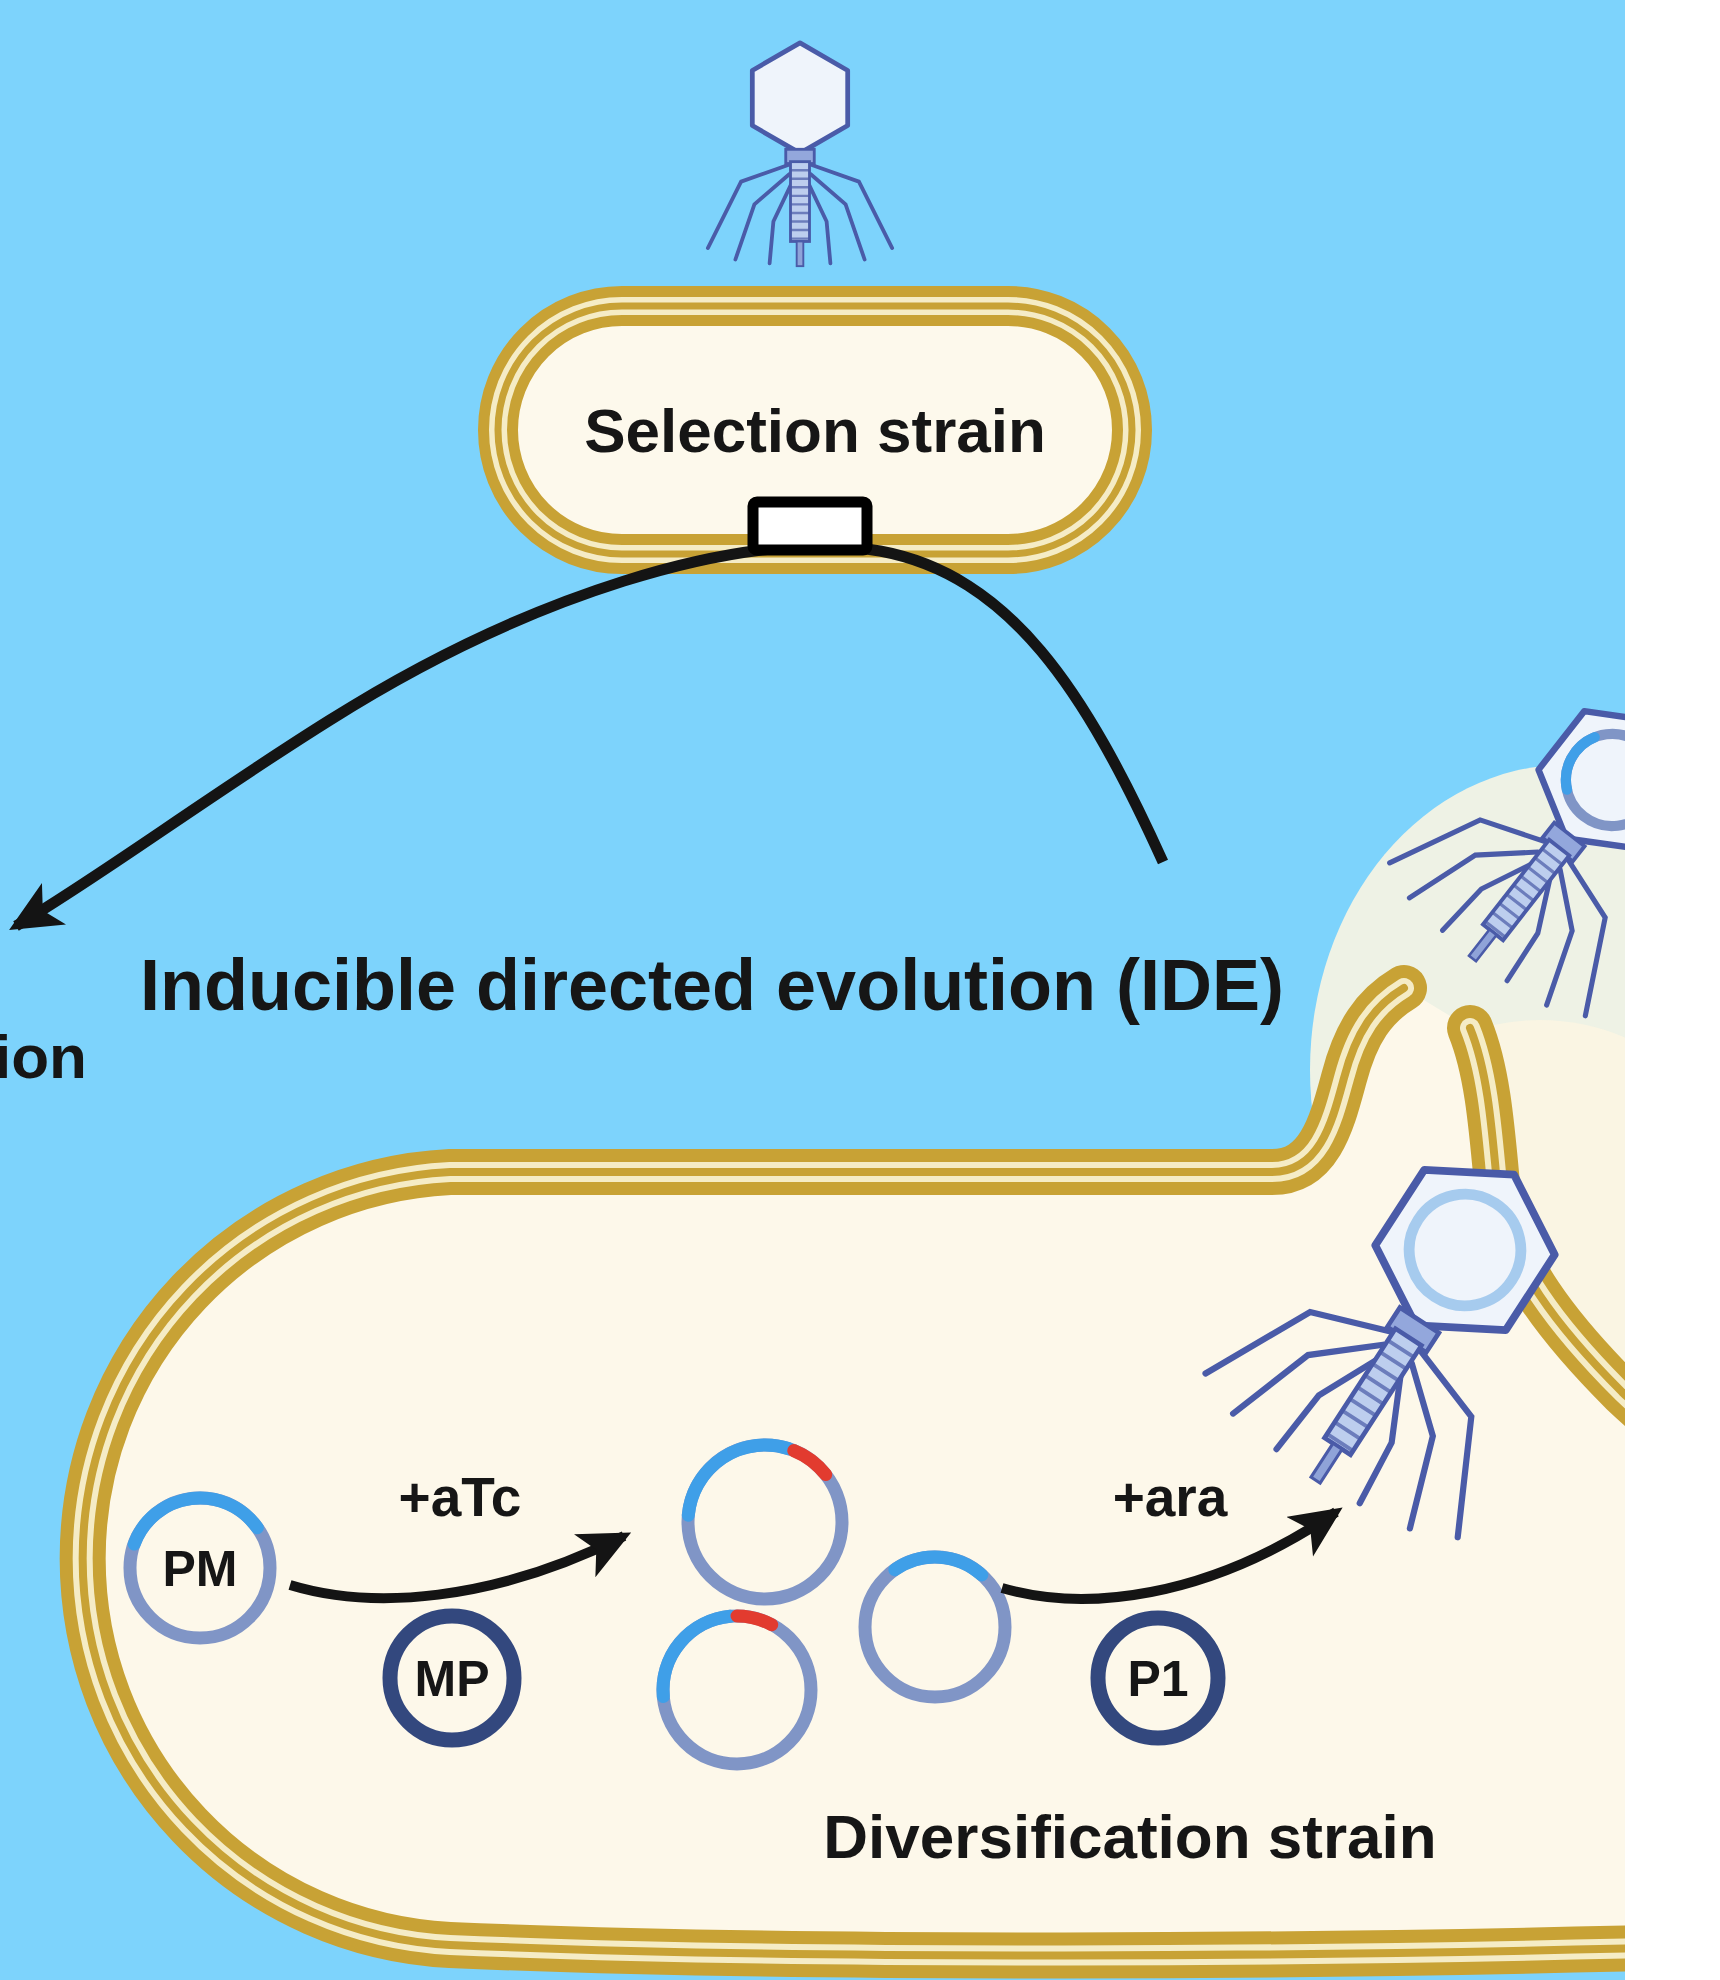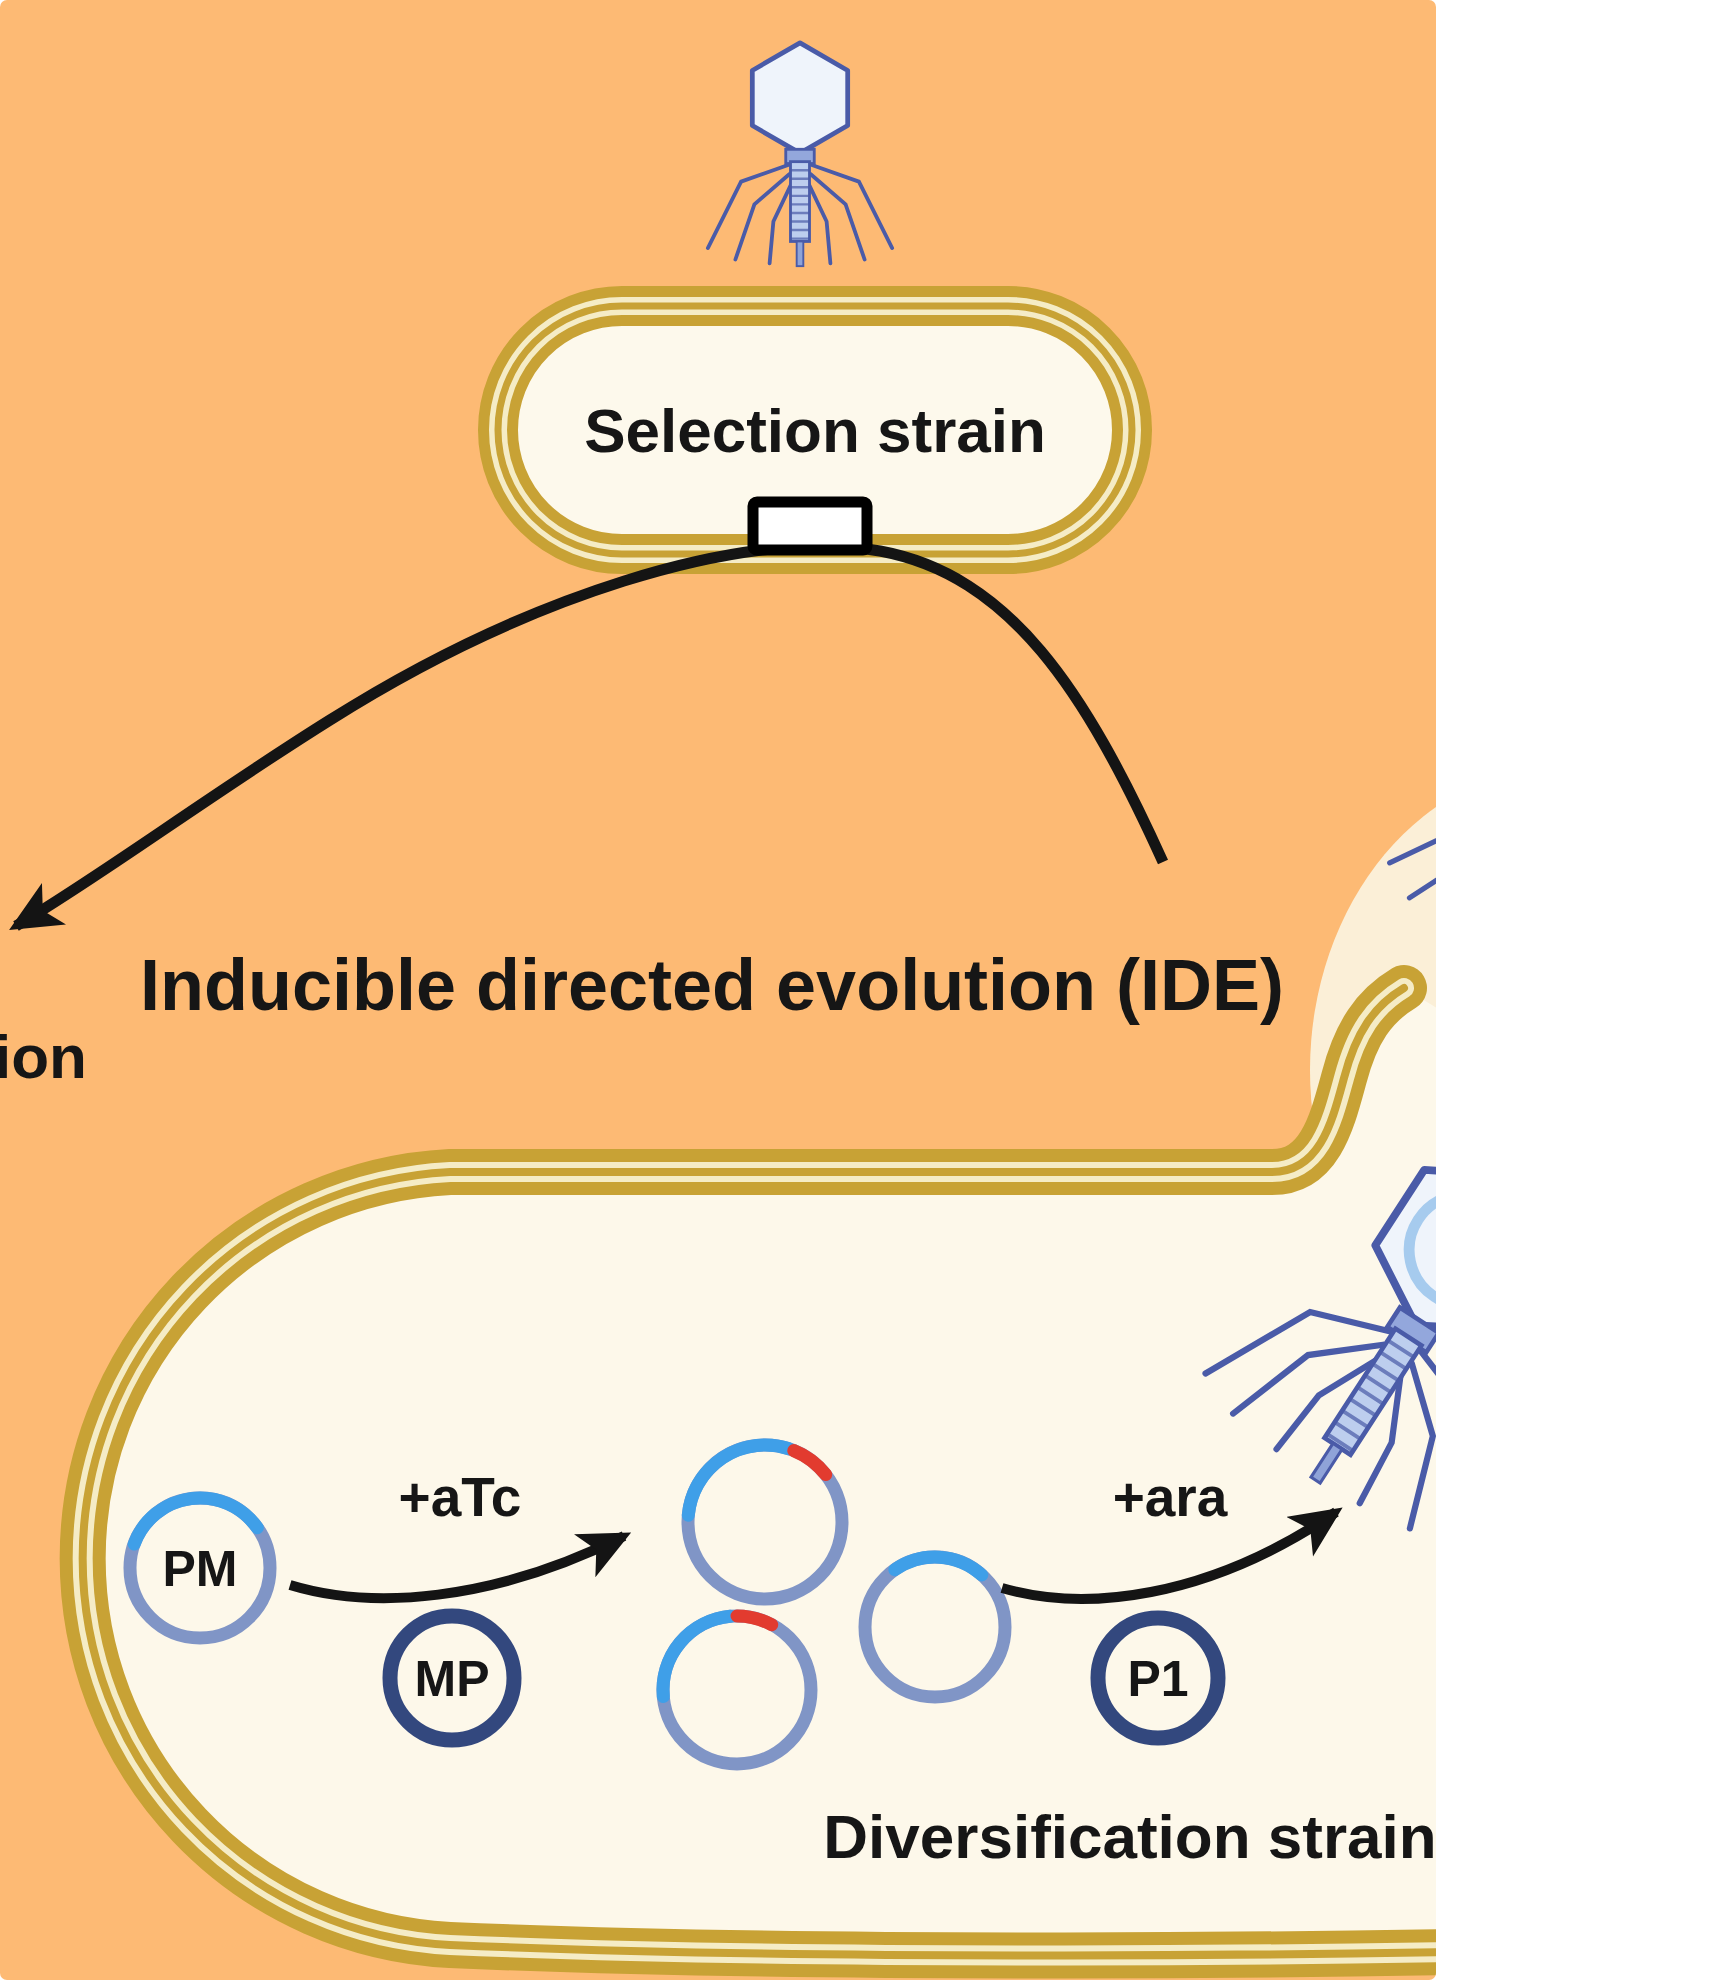--- a/index.html
+++ b/index.html
@@ -1,17 +1,17 @@
 <!DOCTYPE html>
 <html><head>
 <meta charset="utf-8">
 <style>
   html,body{margin:0;padding:0;background:#ffffff;}
-  .canvas{position:relative;width:1436px;height:1980px;background:#fdba74;overflow:hidden;
-          font-family:"Liberation Sans", sans-serif;border-radius:7px;}
+  .canvas{position:relative;width:1625px;height:1980px;background:#7dd3fc;overflow:hidden;
+          font-family:"Liberation Sans", sans-serif;}
   svg{position:absolute;left:0;top:0;}
   text{fill:#161616;font-family:"Liberation Sans", sans-serif;font-weight:700;}
   .t-title{font-size:72px;}
   .t-strain{font-size:62px;}
   .t-plasmid{font-size:50px;}
   .t-inducer{font-size:55px;}
   .t-cutoff{font-size:62px;}
 </style>
 </head>
 <body>

